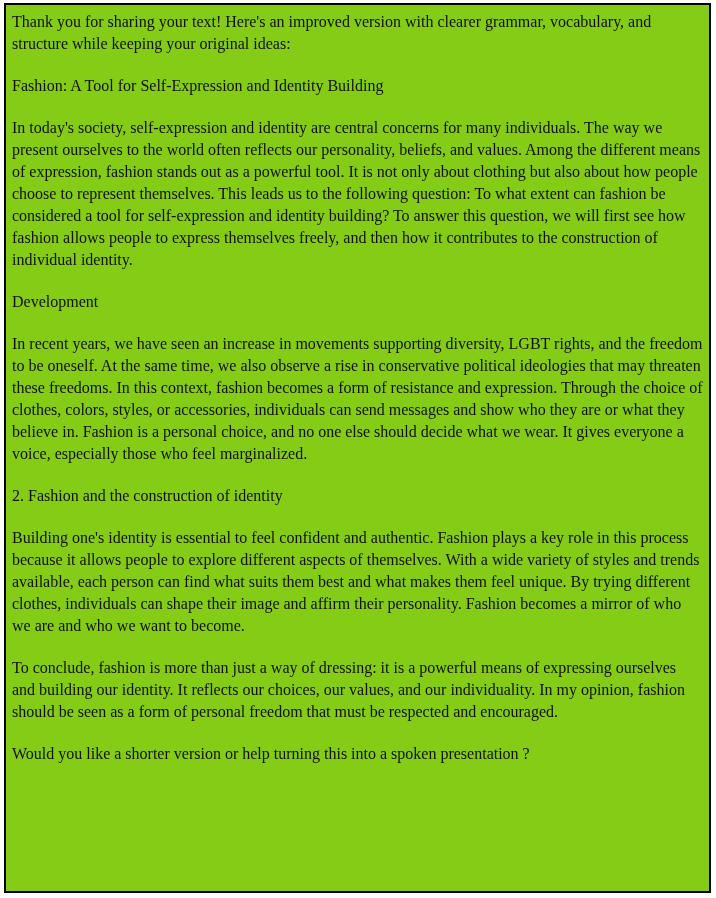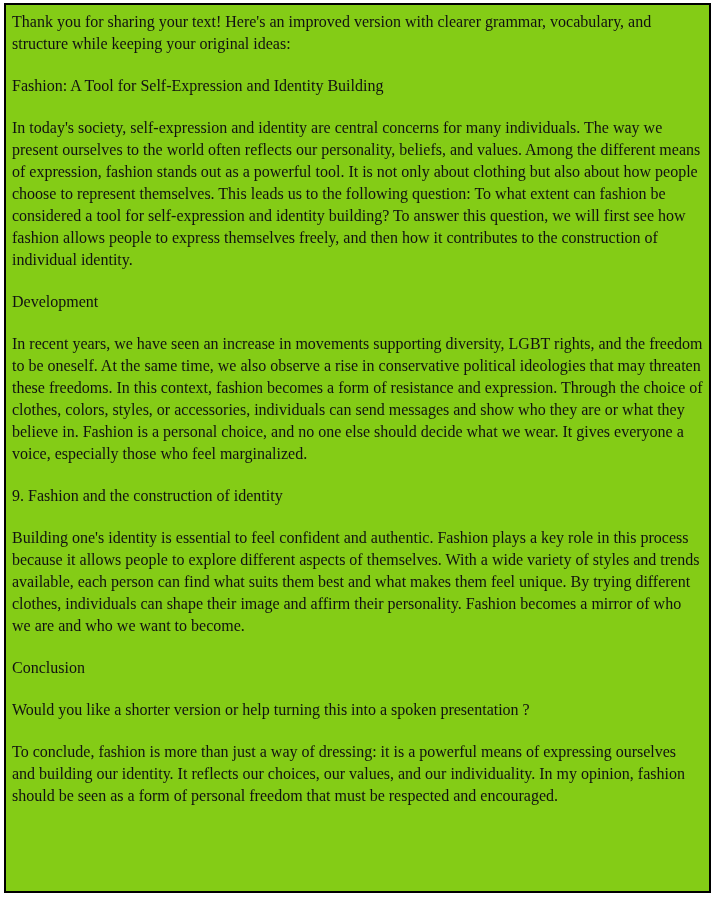--- a/index.html
+++ b/index.html
@@ -40,19 +40,18 @@
 </head>
 <body>
 
 <div class="doc">
   <div class="inner">
     <p>Thank you for sharing your text! Here's an improved version with clearer grammar, vocabulary, and structure while keeping your original ideas:</p>
     <p class="b">Fashion: A Tool for Self-Expression and Identity Building</p>
     <p>In today's society, self-expression and identity are central concerns for many individuals. The way we present ourselves to the world often reflects our personality, beliefs, and values. Among the different means of expression, fashion stands out as a powerful tool. It is not only about clothing but also about how people choose to represent themselves. This leads us to the following question: To what extent can fashion be considered a tool for self-expression and identity building? To answer this question, we will first see how fashion allows people to express themselves freely, and then how it contributes to the construction of individual identity.</p>
     <p class="b">Development</p>
     <p>In recent years, we have seen an increase in movements supporting diversity, LGBT rights, and the freedom to be oneself. At the same time, we also observe a rise in conservative political ideologies that may threaten these freedoms. In this context, fashion becomes a form of resistance and expression. Through the choice of clothes, colors, styles, or accessories, individuals can send messages and show who they are or what they believe in. Fashion is a personal choice, and no one else should decide what we wear. It gives everyone a voice, especially those who feel marginalized.</p>
-    <p class="b">9. Fashion and the construction of identity</p>
+    <p class="b">2. Fashion and the construction of identity</p>
     <p>Building one's identity is essential to feel confident and authentic. Fashion plays a key role in this process because it allows people to explore different aspects of themselves. With a wide variety of styles and trends available, each person can find what suits them best and what makes them feel unique. By trying different clothes, individuals can shape their image and affirm their personality. Fashion becomes a mirror of who we are and who we want to become.</p>
-    <p class="b">Conclusion</p>
+    <p>To conclude, fashion is more than just a way of dressing: it is a powerful means of expressing ourselves and building our identity. It reflects our choices, our values, and our individuality. In my opinion, fashion should be seen as a form of personal freedom that must be respected and encouraged.</p>
     <p>Would you like a shorter version or help turning this into a spoken presentation ?</p>
-    <p>To conclude, fashion is more than just a way of dressing: it is a powerful means of expressing ourselves and building our identity. It reflects our choices, our values, and our individuality. In my opinion, fashion should be seen as a form of personal freedom that must be respected and encouraged.</p>
   </div>
 </div>
 
 </body></html>

